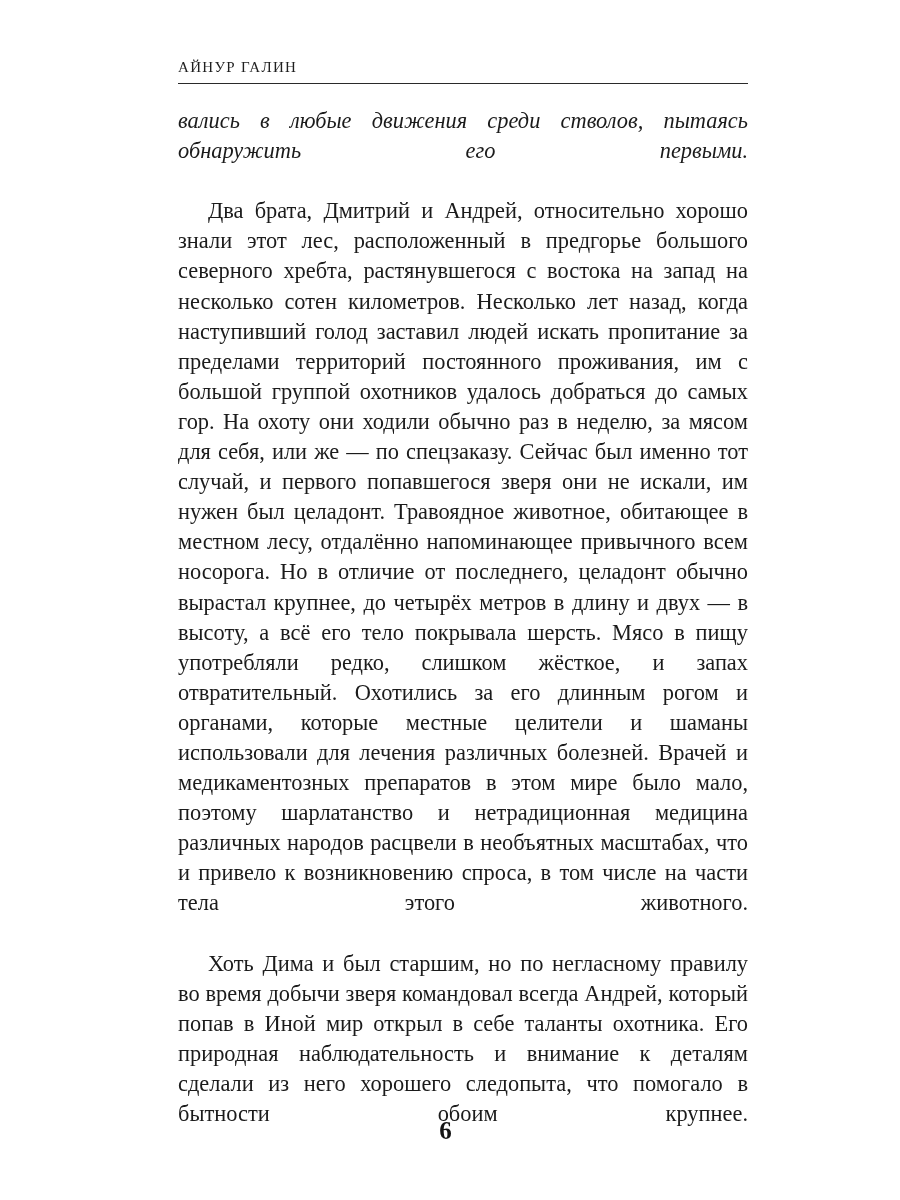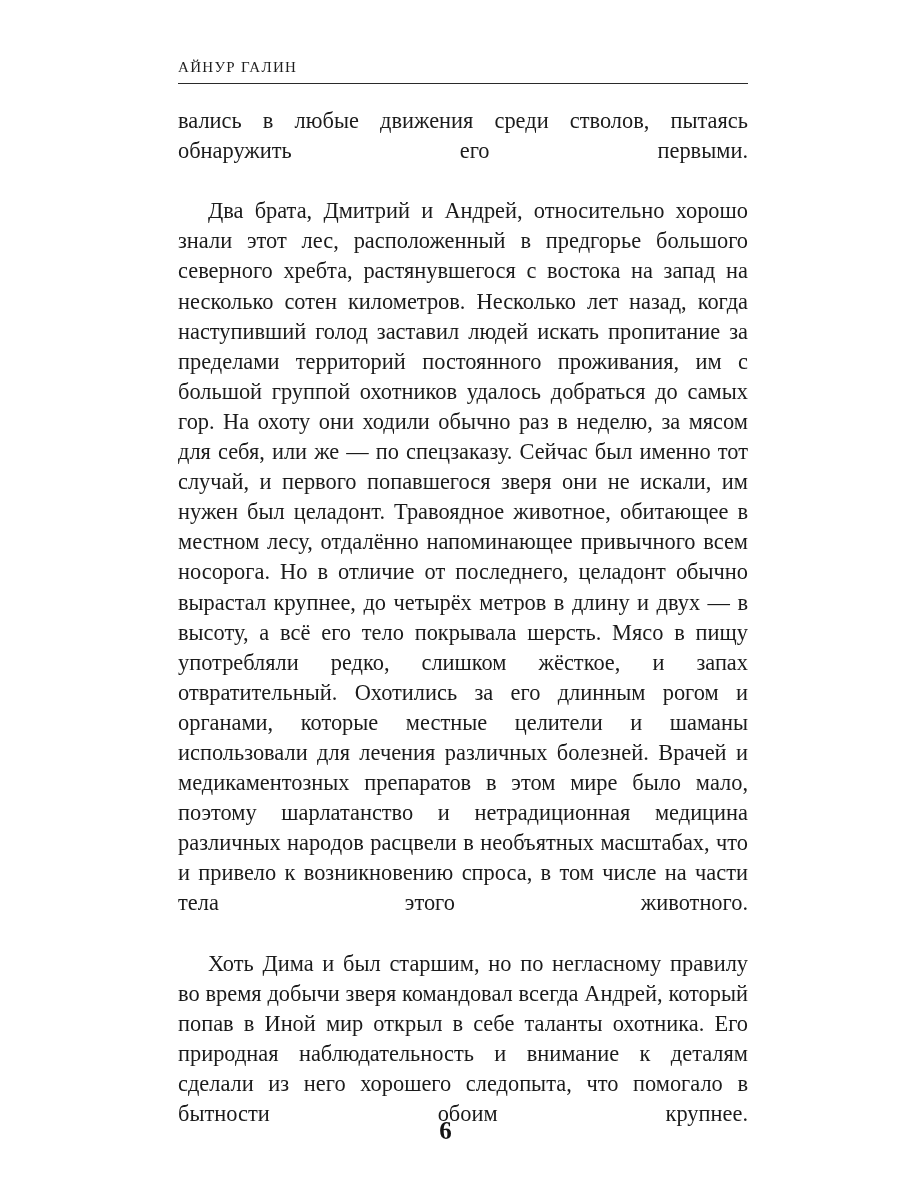--- a/index.html
+++ b/index.html
@@ -57,20 +57,21 @@
     font-size: 22.4px;
     line-height: 30.1px;
     text-align: justify;
     text-justify: inter-word;
     color: #1b1b1b;
     hyphens: manual;
     -webkit-hyphens: manual;
   }
   .para.continued {
     text-indent: 0;
+    font-style: italic;
   }
   .para.indented {
     text-indent: 30px;
   }
   
   .para:after {
     content: "";
     display: inline-block;
     width: 100%;
   }

